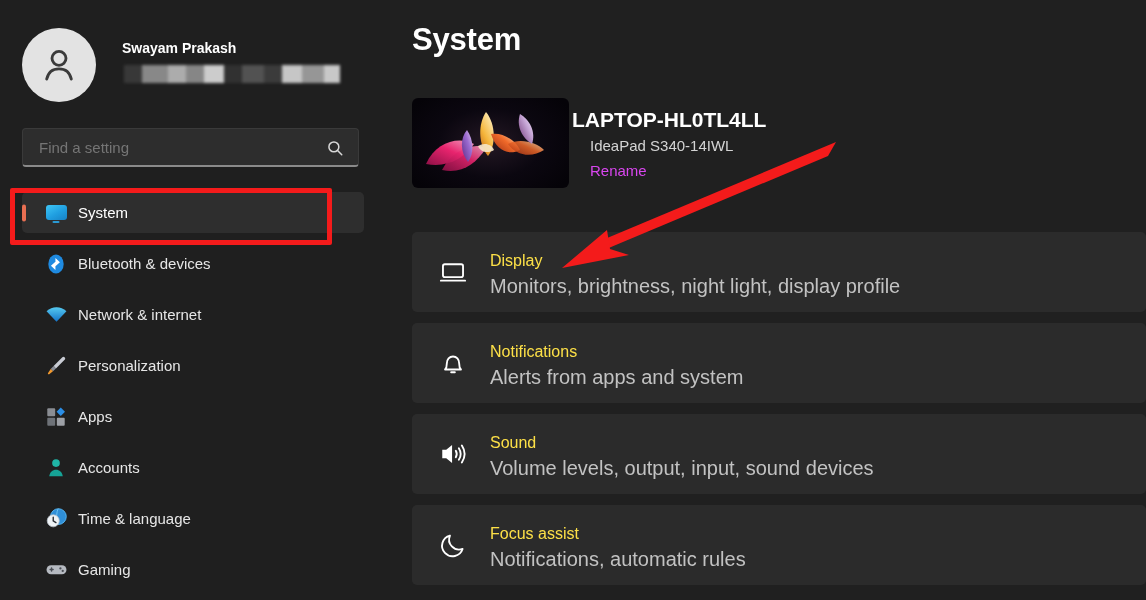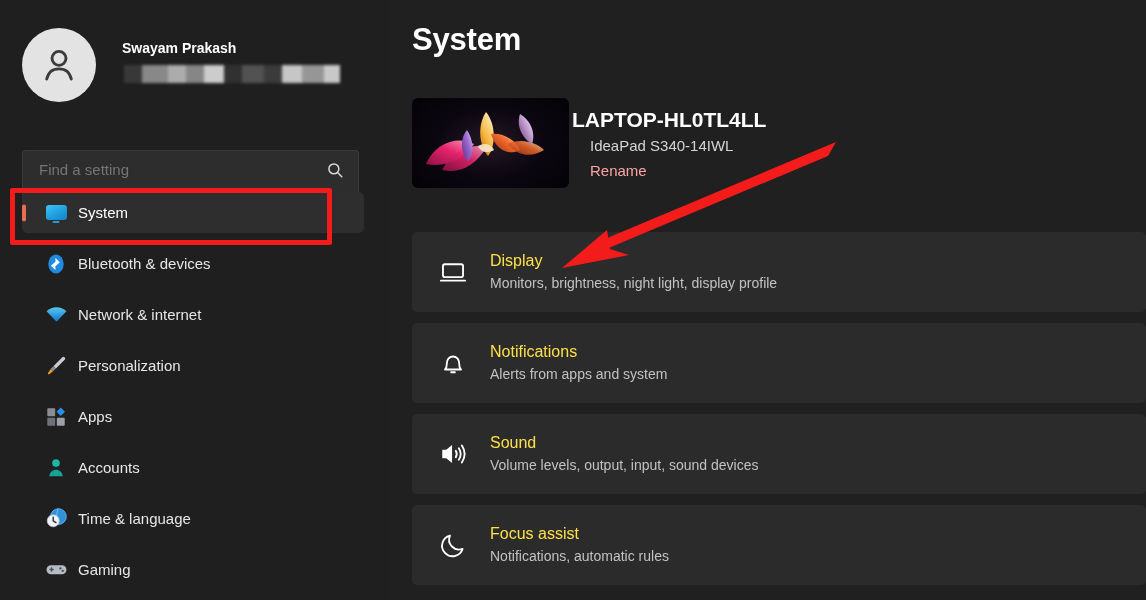--- a/index.html
+++ b/index.html
@@ -28,24 +28,23 @@
   #account-redacted {
     position:absolute; left:102px; top:37px; width:216px; height:18px;
     background:linear-gradient(90deg,
       #3a3a3a 0 18px, #8e8e8e 18px 44px, #b4b4b4 44px 62px, #8c8c8c 62px 80px,
       #d6d6d6 80px 100px, #323232 100px 118px, #555555 118px 140px, #3d3d3d 140px 158px,
       #cfcfcf 158px 178px, #9d9d9d 178px 200px, #d2d2d2 200px 216px);
     filter:blur(1.4px); opacity:0.95;
   }
 
   #search {
-    position:absolute; left:22px; top:128px; width:337px; height:49px;
+    position:absolute; left:22px; top:128px; width:337px; height:39px;
     background:#2d2d2d; border:1px solid #3a3a3a; border-bottom:2px solid #8a8a8a;
     border-radius:4px;
-    margin-top:22px;
   }
   #search-input {
     position:absolute; left:16px; top:0; height:37px; line-height:37px;
     font-size:15px; color:#c9c9c9; background:transparent; border:none; outline:none;
     width:270px; font-family:"Liberation Sans", sans-serif;
   }
   #search-icon { position:absolute; right:14px; top:10px; width:18px; height:18px; color:#d8d8d8; }
 
   #nav { position:absolute; left:0; top:192px; width:390px; }
   .nav-item {
@@ -99,40 +98,40 @@
   }
   #device-thumb svg { position:absolute; left:0; top:0; width:157px; height:90px; }
   #device-name {
     position:absolute; left:160px; top:10px;
     font-size:21px; font-weight:bold; color:#ffffff; white-space:nowrap;
   }
   #device-model {
     position:absolute; left:178px; top:39px; font-size:15px; color:#d4d4d4; white-space:nowrap;
   }
   #device-rename {
-    position:absolute; left:178px; top:64px; font-size:15px; color:#fca5a5;
+    position:absolute; left:178px; top:64px; font-size:15px; color:#d946ef;
     cursor:pointer; white-space:nowrap;text-align:center;
   }
 
   #cards { position:absolute; left:22px; top:232px; width:734px; }
   .card {
     position:relative; width:734px; height:80px; background:#2b2b2b;
     border-radius:5px; margin-bottom:11px; cursor:pointer;
   }
   .card-ico {
     position:absolute; left:26px; top:50%; transform:translateY(-50%);
     width:30px; height:30px; color:#ffffff;
     display:flex; align-items:center; justify-content:center;
   }
   .card-ico svg { width:28px; height:28px; }
   .card-title {
     position:absolute; left:78px; top:20px; font-size:16px; color:#fde047; white-space:nowrap;
   }
   .card-sub {
-    position:absolute; left:78px; top:43px; font-size:14px; color:#c2c2c2; white-space:nowrap;
+    position:absolute; left:78px; top:43px; font-size:20px; color:#c2c2c2; white-space:nowrap;
   }
 
   
   #arrow-annotation {
     position:absolute; left:0; top:0; width:1146px; height:600px; pointer-events:none;
   }
 </style>
 </head>
 <body>
 

